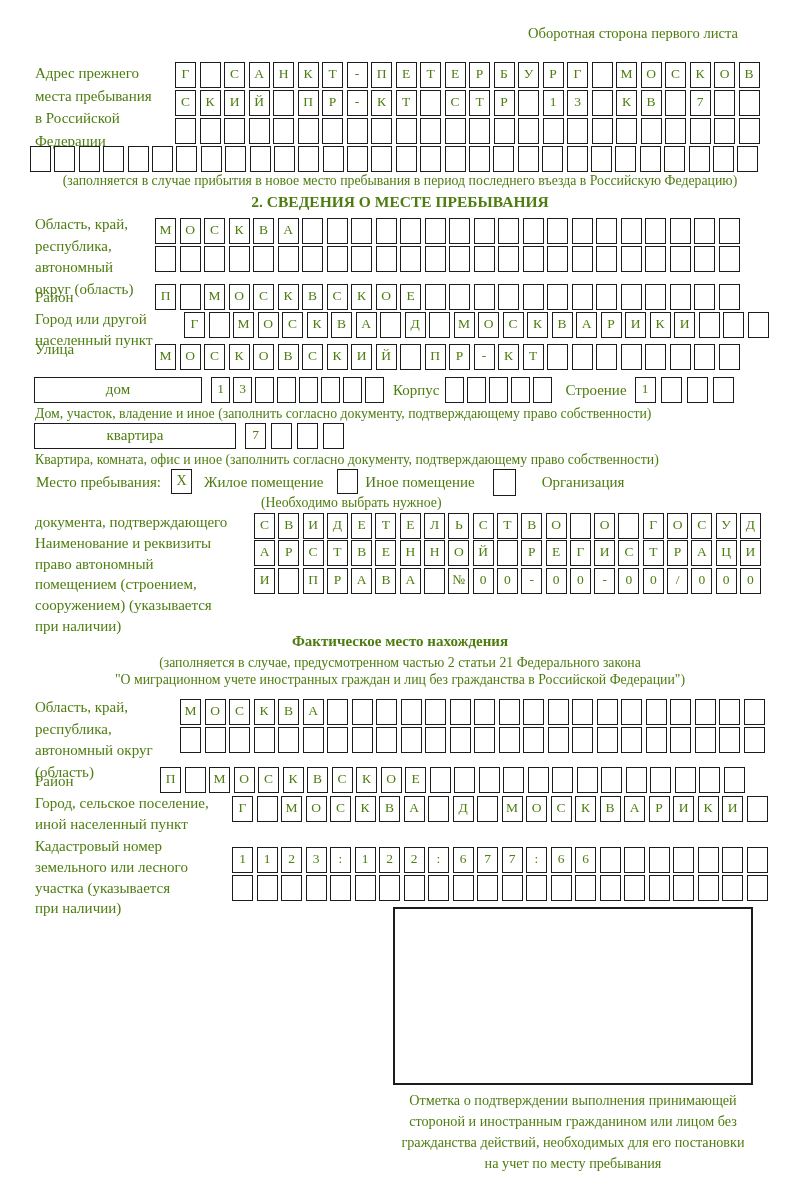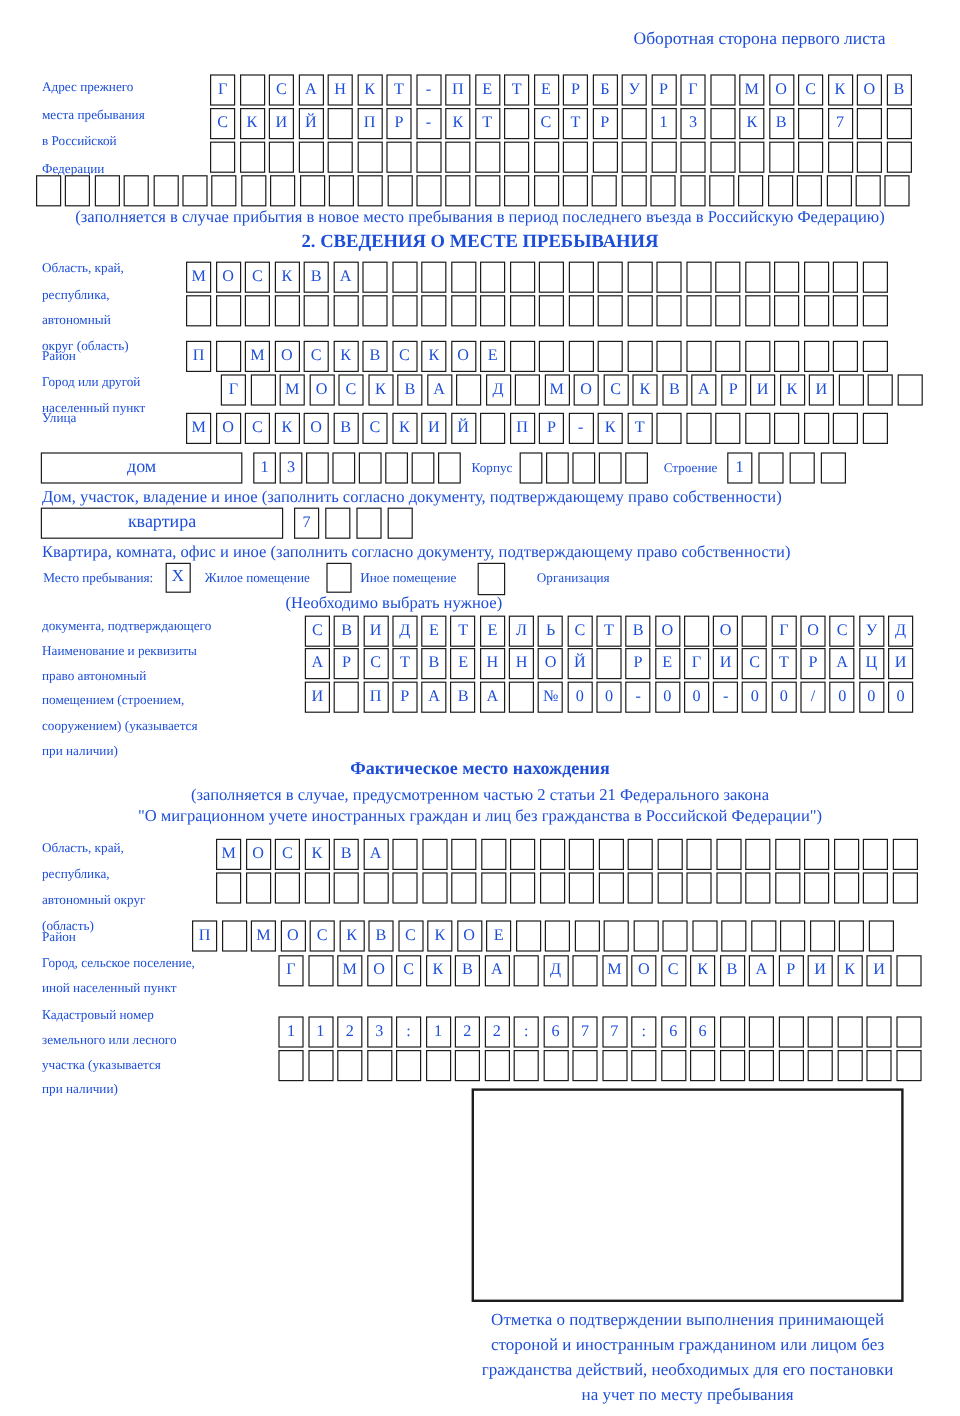--- a/index.html
+++ b/index.html
@@ -1,19 +1,19 @@
 <!DOCTYPE html>
 <html><head>
 <meta charset="utf-8">
 <style>
   html,body{margin:0;padding:0;background:#fff;}
   #page{position:relative;width:800px;height:1180px;background:#fff;overflow:hidden;
-        font-family:"Liberation Serif","DejaVu Serif",serif;color:#1d4ed8;}
+        font-family:"Liberation Serif","DejaVu Serif",serif;color:#4d7c0f;}
   .abs{position:absolute;}
-  .label{font-size:11px;line-height:22px;white-space:nowrap;}
+  .label{font-size:15px;line-height:22px;white-space:nowrap;}
   .lh21{line-height:21px;} .lh205{line-height:20.8px;} .lh215{line-height:21.5px;}
   .small{font-size:13.8px;white-space:nowrap;}
   .center{left:0;width:800px;text-align:center;}
   .bold{font-weight:bold;}
   .cells{display:flex;gap:3.5px;}
   .cell{flex:none;width:21px;height:26px;box-sizing:border-box;border:1.6px solid #1c1c1c;
         text-align:center;font-size:13.5px;line-height:22px;background:#fff;}
   .cells.narrow{gap:3px;}
   .cells.narrow .cell{width:19px;}
   .widebox{box-sizing:border-box;border:1.6px solid #1c1c1c;height:26px;text-align:center;
@@ -340,21 +340,21 @@
 
   <div class="abs flexrow" style="left:36px;top:469px;">
     <div class="label">Место пребывания:</div>
     <div class="checkbox" style="margin-left:10px;">X</div>
     <div class="label" style="margin-left:12px;">Жилое помещение</div>
     <div class="checkbox" style="margin-left:14px;"></div>
     <div class="label" style="margin-left:7px;">Иное помещение</div>
     <div class="checkbox" style="margin-left:18px;width:23px;height:27px;"></div>
     <div class="label" style="margin-left:26px;">Организация</div>
   </div>
-  <div class="abs small" style="left:238px;top:495px;">(Необходимо выбрать нужное)</div>
+  <div class="abs small" style="left:261px;top:495px;">(Необходимо выбрать нужное)</div>
 
   <div class="abs label lh205" style="left:35px;top:512px;">
       <div>документа, подтверждающего</div>
       <div>Наименование и реквизиты</div>
       <div>право автономный</div>
       <div>помещением (строением,</div>
       <div>сооружением) (указывается</div>
       <div>при наличии)</div>
     </div>
   <div class="abs cells" style="left:254px;top:513px;gap:3.3px;">

